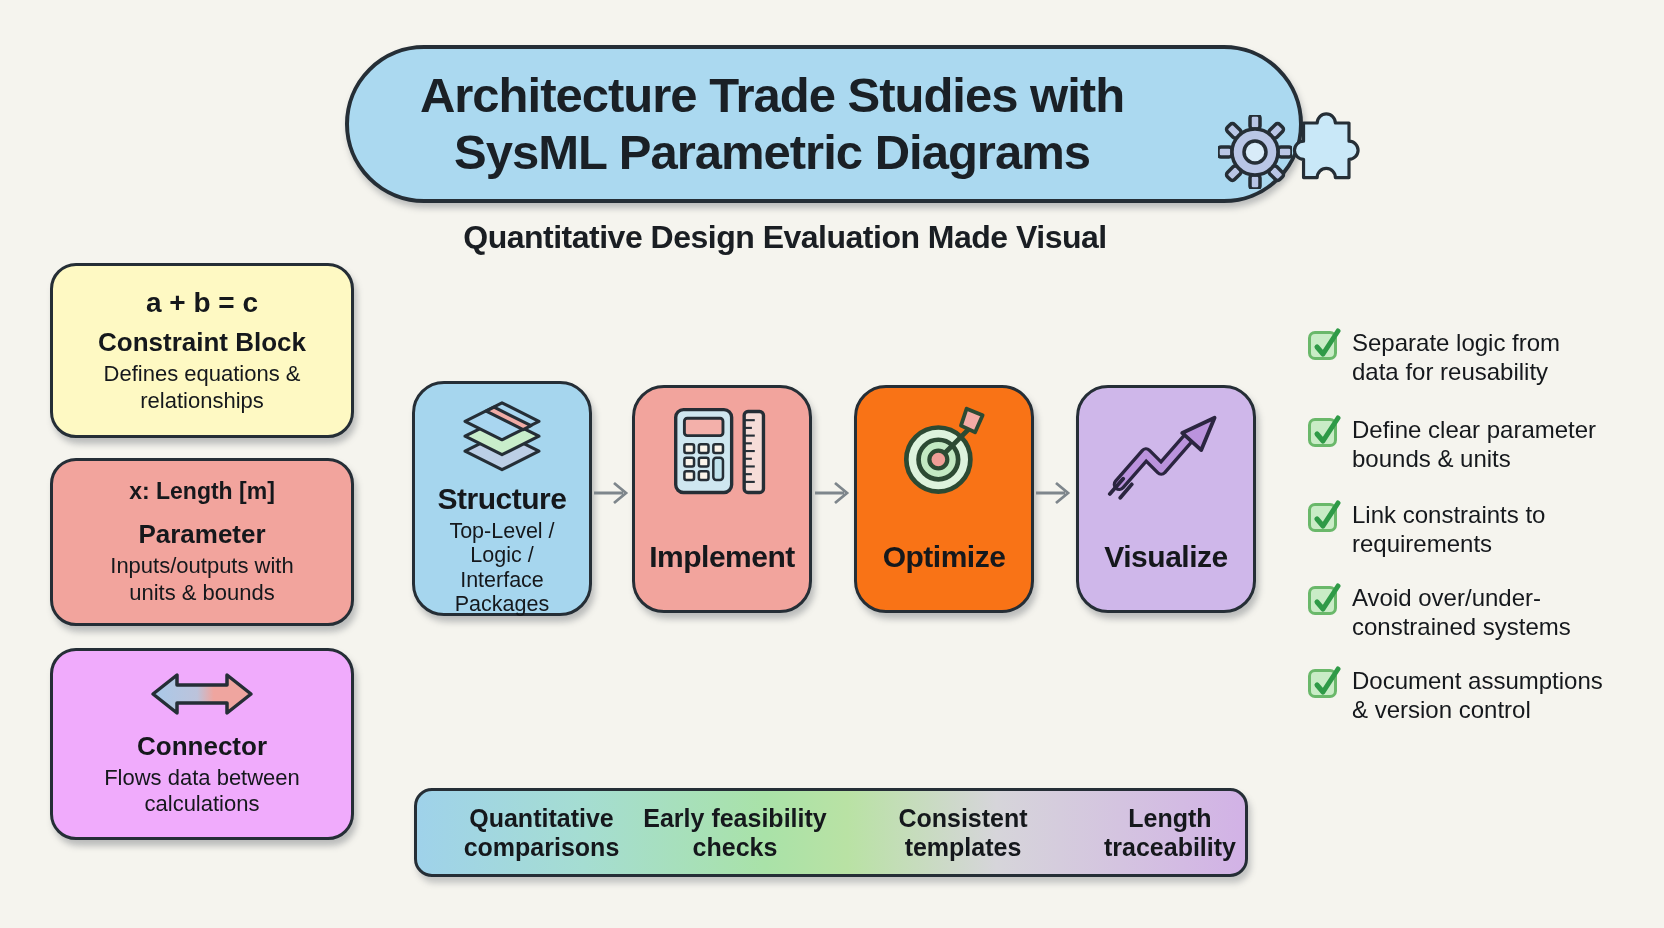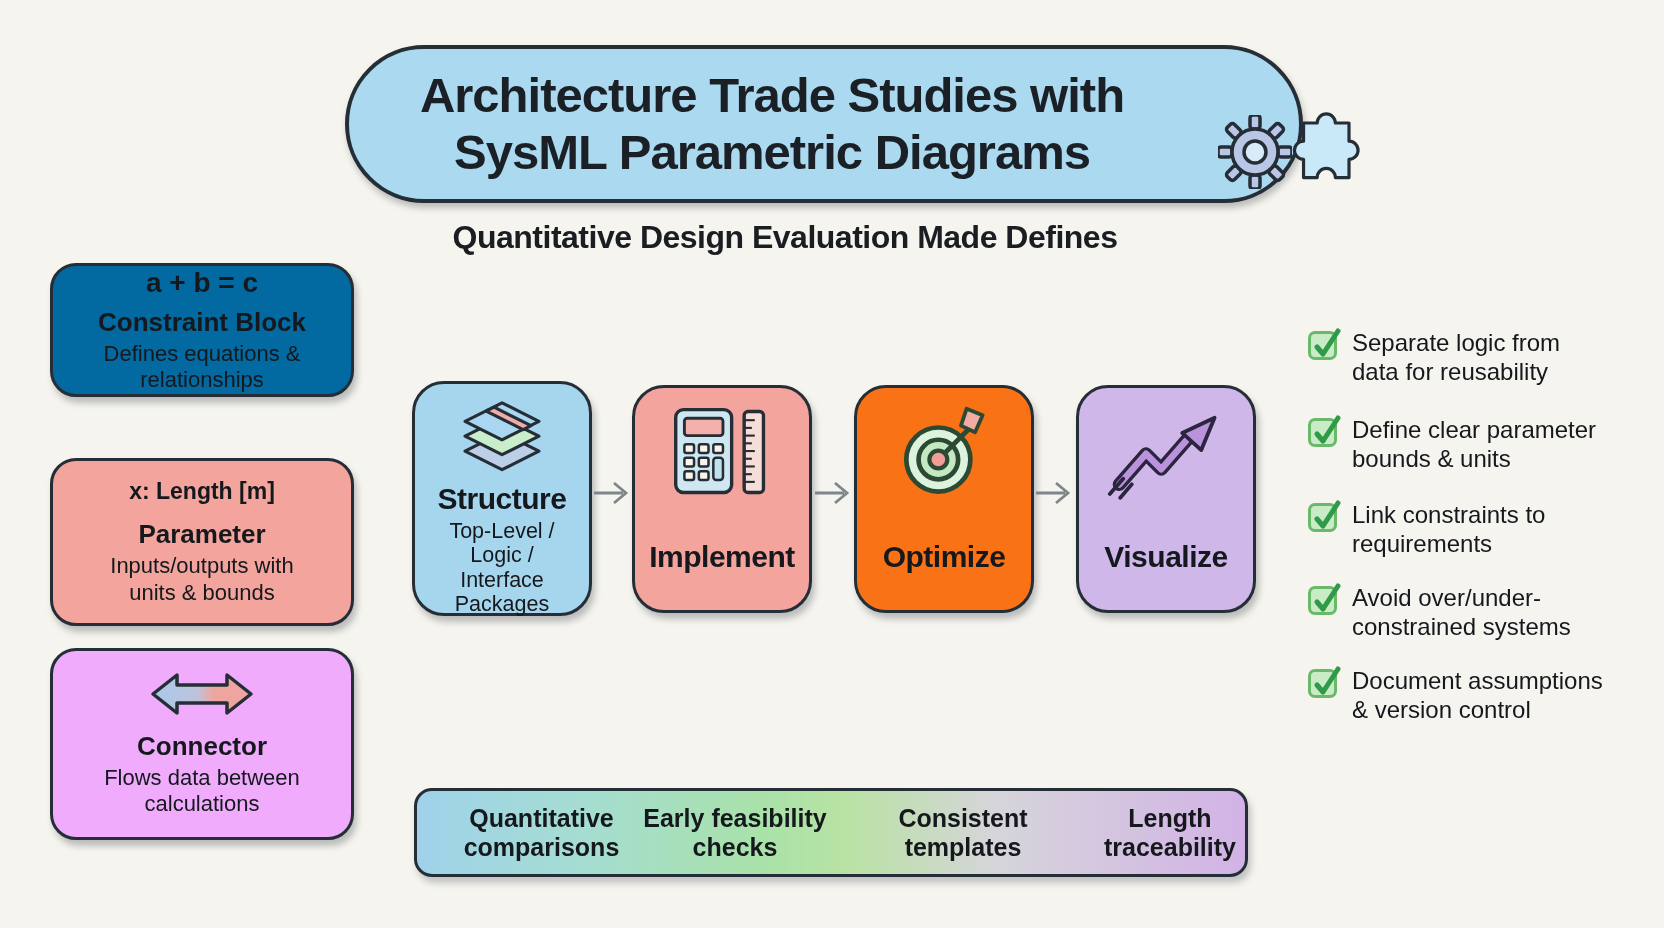--- a/index.html
+++ b/index.html
@@ -30,21 +30,21 @@
   }
 
   
   .lcard{
     position:absolute;left:50px;width:304px;
     border:3.5px solid #252e36;border-radius:26px;box-sizing:border-box;
     box-shadow:3px 6px 6px rgba(80,85,95,.35);
     display:flex;flex-direction:column;align-items:center;justify-content:center;
     text-align:center;padding:6px 10px;
   }
-  #lc1{top:263px;height:134px;background:#0369a1;}
+  #lc1{top:263px;height:175px;background:#fef9c3;}
   #lc2{top:458px;height:168px;background:#f2a49d;}
   #lc3{top:648px;height:192px;background:#f0abfc;}
   .lcard .ex{font-size:28px;font-weight:bold;margin-bottom:8px;}
   #lc2 .ex{font-size:23px;margin-bottom:14px;}
   .lcard .nm{font-size:26px;font-weight:bold;margin-bottom:3px;}
   .lcard .ds{font-size:22px;line-height:1.2;font-weight:500;}
   #lc1 .ds{max-width:242px;}
   #lc2 .ds{max-width:218px;}
   #lc3 .ds{max-width:218px;}
   #lc3 .cicon{margin-bottom:10px;}
@@ -118,21 +118,21 @@
       </g>
     </svg>
   </div>
 
   <div class="hicon" id="puzzle">
     <svg width="80" height="96" viewBox="0 0 88 104">
       <path d="M16,30 h15 a10,10 0 1 1 20,0 h15 v20 a10,10 0 1 1 0,20 v20 h-15 a10,10 0 1 0 -20,0 h-15 v-20 a10,10 0 1 1 0,-20 z" fill="#c9e8f8" stroke="#252e36" stroke-width="3.5" stroke-linejoin="round"></path>
     </svg>
   </div>
 
-  <div class="subtitle">Quantitative Design Evaluation Made Defines</div>
+  <div class="subtitle">Quantitative Design Evaluation Made Visual</div>
 
   <div class="lcard" id="lc1">
     <div class="ex">a + b = c</div>
     <div class="nm">Constraint Block</div>
     <div class="ds">Defines equations &amp; relationships</div>
   </div>
 
   <div class="lcard" id="lc2">
     <div class="ex">x: Length [m]</div>
     <div class="nm">Parameter</div>

